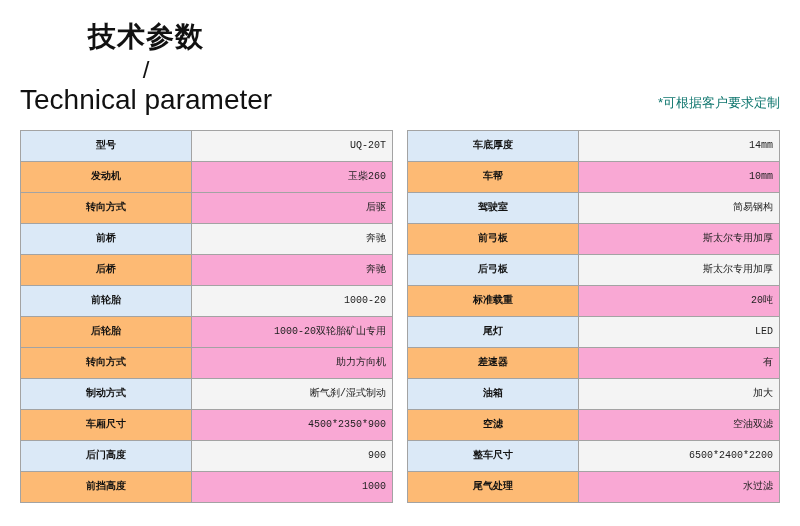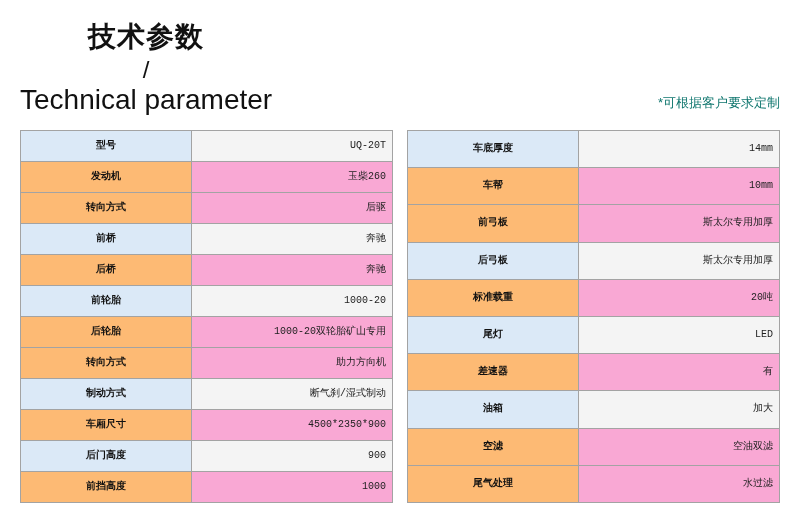--- a/index.html
+++ b/index.html
@@ -172,20 +172,24 @@
     <table class="spec-table">
       <tbody>
         <tr>
           <td class="cell-label">车底厚度</td>
           <td class="cell-value">14mm</td>
         </tr>
         <tr class="alt">
           <td class="cell-label">车帮</td>
           <td class="cell-value">10mm</td>
         </tr>
+        <tr>
+          <td class="cell-label">驾驶室</td>
+          <td class="cell-value">简易钢构</td>
+        </tr>
         <tr class="alt">
           <td class="cell-label">前弓板</td>
           <td class="cell-value">斯太尔专用加厚</td>
         </tr>
         <tr>
           <td class="cell-label">后弓板</td>
           <td class="cell-value">斯太尔专用加厚</td>
         </tr>
         <tr class="alt">
           <td class="cell-label">标准载重</td>
@@ -199,20 +203,24 @@
           <td class="cell-label">差速器</td>
           <td class="cell-value">有</td>
         </tr>
         <tr>
           <td class="cell-label">油箱</td>
           <td class="cell-value">加大</td>
         </tr>
         <tr class="alt">
           <td class="cell-label">空滤</td>
           <td class="cell-value">空油双滤</td>
+        </tr>
+        <tr>
+          <td class="cell-label">整车尺寸</td>
+          <td class="cell-value">6500*2400*2200</td>
         </tr>
         <tr class="alt">
           <td class="cell-label">尾气处理</td>
           <td class="cell-value">水过滤</td>
         </tr>
       </tbody>
     </table>
   </div>
 
 </div>

